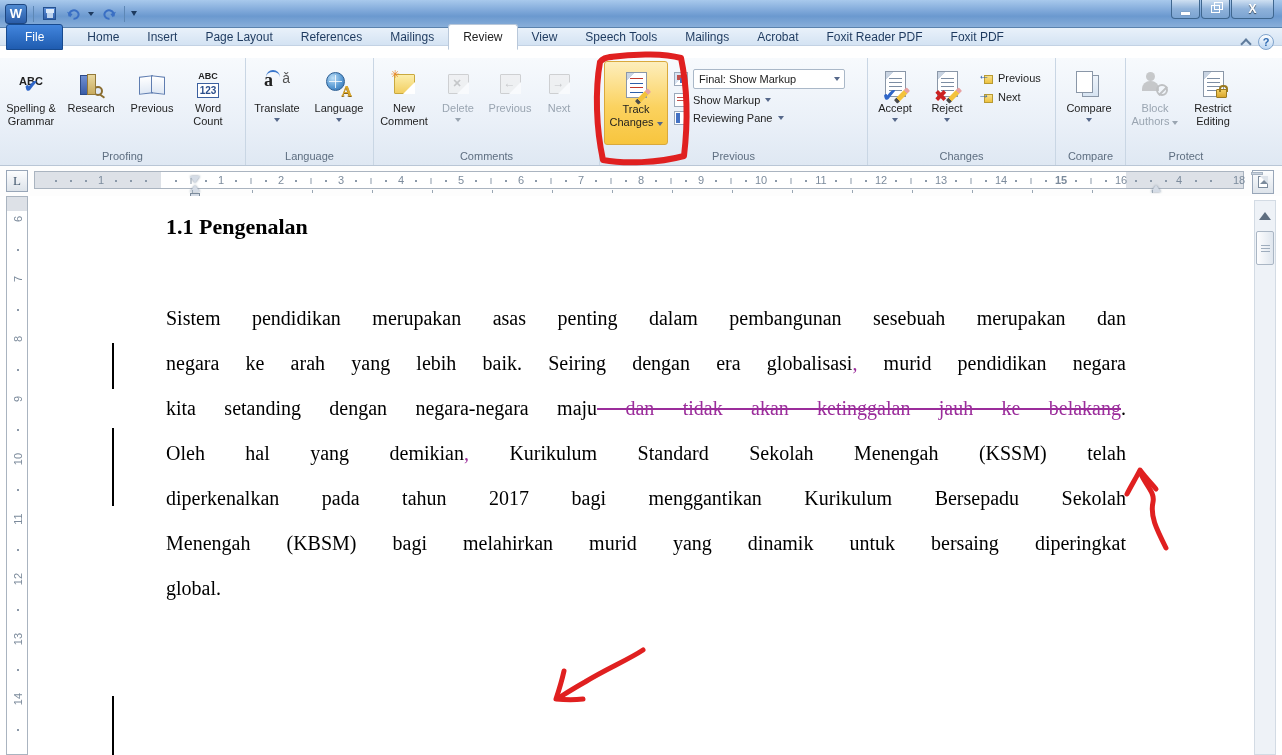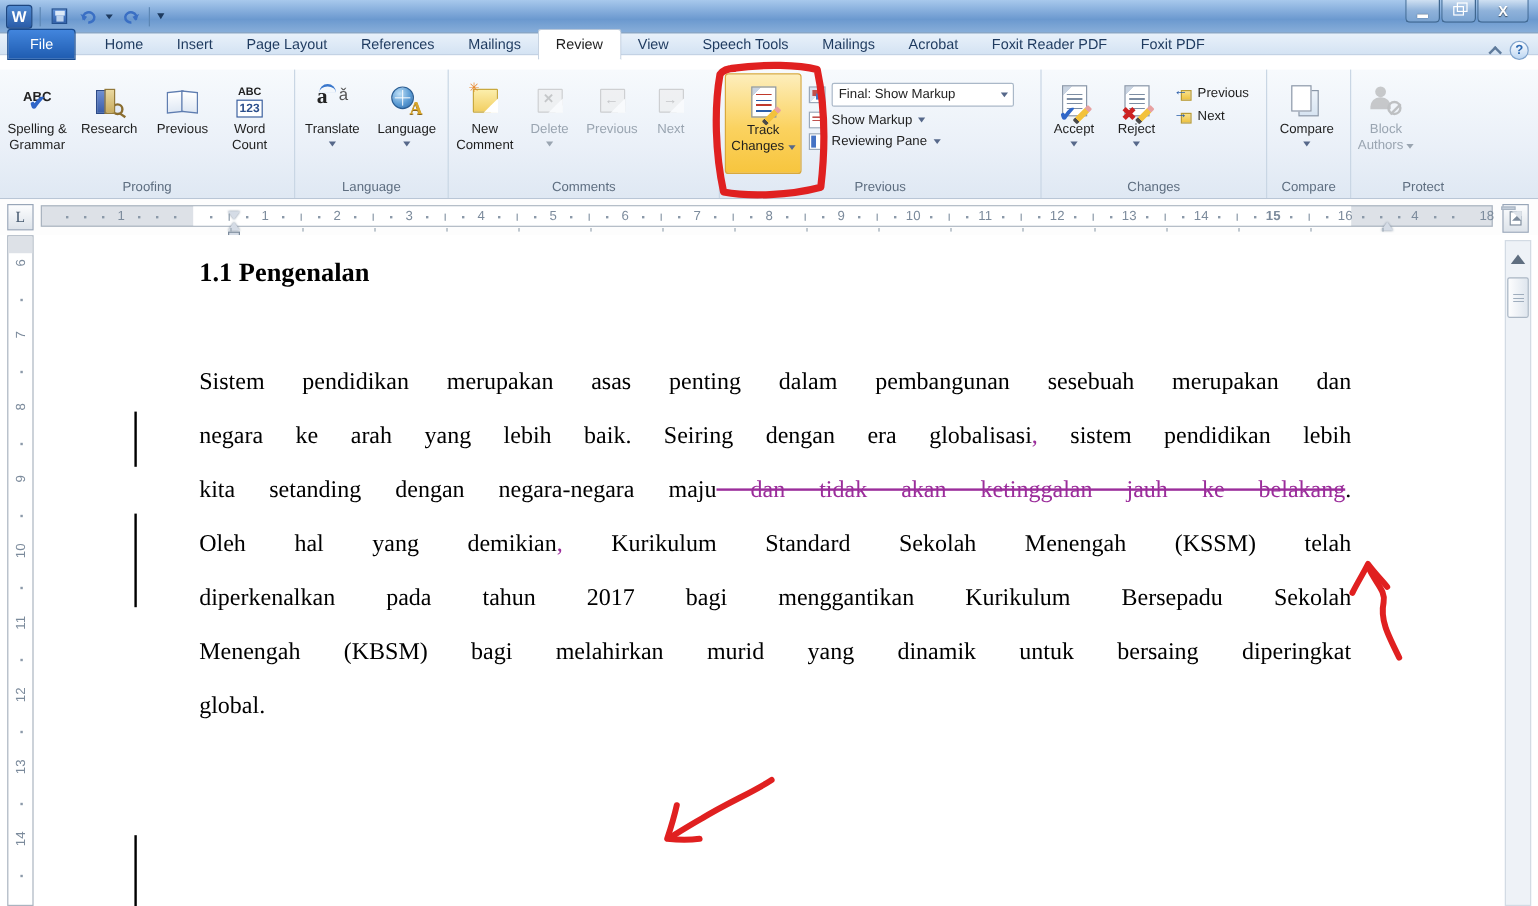--- a/index.html
+++ b/index.html
@@ -464,20 +464,30 @@
       <div class="bb disabled" style="width:58px;">
         <div class="icw">
           <div class="blk-ic">
               <div class="head"></div>
               <div class="body"></div>
               <div class="no"></div>
             </div>
         </div>
         <span>Block</span>
         <span><span>Authors</span><span class="caret-inline" style="border-top-color:#9aa5b1;"></span></span>
+      </div>
+      <div class="bb" style="width:58px;">
+        <div class="icw">
+          <div class="pg">
+              <div class="lines"></div>
+              <div class="lock"></div>
+            </div>
+        </div>
+        <span>Restrict</span>
+        <span>Editing</span>
       </div>
       <div class="grp-label">Protect</div>
     </div>
   </div>
 
   <div class="rulerzone">
     <div class="tabsel">L</div>
     <div class="hruler">
       <div class="white"></div>
       <div class="ind-first"></div>
@@ -605,21 +615,21 @@
         <div class="vn" style="top: 436px;">13</div>
         <div class="vd" style="top: 472px;"></div>
         <div class="vn" style="top: 496px;">14</div>
         <div class="vd" style="top: 532px;"></div>
       </div>
 
     <div class="page">
       <div class="heading">1.1 Pengenalan</div>
       <div class="doclines">
           <div class="dl just"><span class="t-n">Sistem pendidikan merupakan asas penting dalam pembangunan sesebuah merupakan dan</span></div>
-          <div class="dl just"><span class="t-n">negara ke arah yang lebih baik. Seiring dengan era globalisasi</span><span class="t-ins">,</span><span class="t-n"> sistem pendidikan lebih</span></div>
+          <div class="dl just"><span class="t-n">negara ke arah yang lebih baik. Seiring dengan era globalisasi</span><span class="t-ins">,</span><span class="t-n"> murid pendidikan negara</span></div>
           <div class="dl just"><span class="t-n">kita setanding dengan negara-negara maju</span><span class="t-del"> dan tidak akan ketinggalan jauh ke belakang</span><span class="t-n">.</span></div>
           <div class="dl just"><span class="t-n">Oleh hal yang demikian</span><span class="t-ins">,</span><span class="t-n"> Kurikulum Standard Sekolah Menengah (KSSM) telah</span></div>
           <div class="dl just"><span class="t-n">diperkenalkan pada tahun 2017 bagi menggantikan Kurikulum Bersepadu Sekolah</span></div>
           <div class="dl just"><span class="t-n">Menengah (KBSM) bagi melahirkan murid yang dinamik untuk bersaing diperingkat</span></div>
           <div class="dl"><span class="t-n">global.</span></div>
           <div class="dl blank"></div>
         </div>
       <div class="chbar" style="top:147px;height:46px;"></div>
       <div class="chbar" style="top:232px;height:78px;"></div>
       <div class="chbar" style="top:500px;height:59px;"></div>

